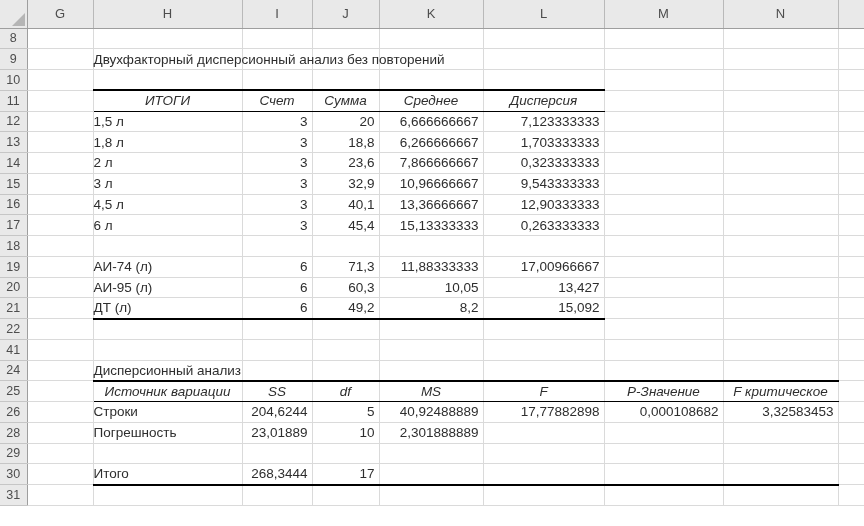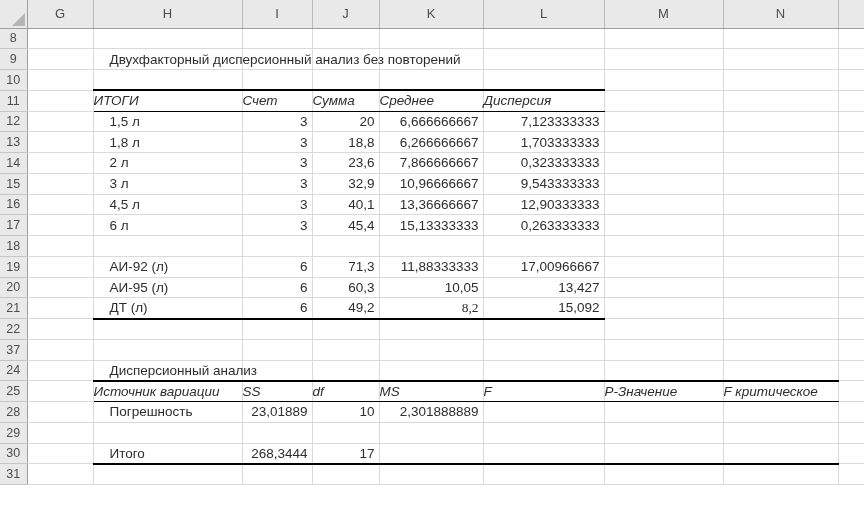--- a/index.html
+++ b/index.html
@@ -26,23 +26,23 @@
   .sheet tbody th.rowhdr{
     background:#e9e9e9;font-weight:400;font-size:12.5px;color:#4d4d4d;
     border-right:1px solid #9e9e9e;border-bottom:1px solid #c6c6c6;text-align:center;
   }
   
   .sheet tbody tr{height:20.75px;}
   .sheet tbody td{
     font-size:13.5px;color:#2e2e2e;
     border-right:1px solid #dadada;border-bottom:1px solid #dadada;
   }
-  td.l{text-align:left;padding-left:16px;}
+  td.l{text-align:left;padding-left:0;}
   td.r{text-align:right;padding-right:4px;}
-  td.ci{text-align:left;font-style:italic;}
+  td.ci{text-align:center;font-style:italic;}
 </style>
 </head>
 <body>
 
 <div class="wrap">
   <table class="sheet">
     <colgroup>
         <col style="width: 27px;">
         <col style="width: 66px;">
         <col style="width: 149px;">
@@ -199,21 +199,21 @@
           <td></td>
           <td></td>
           <td></td>
           <td></td>
           <td></td>
           <td></td>
         </tr>
         <tr>
           <th class="rowhdr">19</th>
           <td></td>
-          <td class="l">АИ-92 (л)</td>
+          <td class="l">АИ-74 (л)</td>
           <td class="r">6</td>
           <td class="r">71,3</td>
           <td class="r">11,88333333</td>
           <td class="r">17,00966667</td>
           <td></td>
           <td></td>
           <td></td>
         </tr>
         <tr>
           <th class="rowhdr">20</th>
@@ -226,40 +226,40 @@
           <td></td>
           <td></td>
           <td></td>
         </tr>
         <tr>
           <th class="rowhdr">21</th>
           <td></td>
           <td class="l" style="border-bottom: 2px solid rgb(0, 0, 0);">ДТ (л)</td>
           <td class="r" style="border-bottom: 2px solid rgb(0, 0, 0);">6</td>
           <td class="r" style="border-bottom: 2px solid rgb(0, 0, 0);">49,2</td>
-          <td class="r" style="border-bottom: 2px solid rgb(0, 0, 0); font-family: Liberation Serif, serif;">8,2</td>
+          <td class="r" style="border-bottom: 2px solid rgb(0, 0, 0);">8,2</td>
           <td class="r" style="border-bottom: 2px solid rgb(0, 0, 0);">15,092</td>
           <td></td>
           <td></td>
           <td></td>
         </tr>
         <tr>
           <th class="rowhdr">22</th>
           <td></td>
           <td></td>
           <td></td>
           <td></td>
           <td></td>
           <td></td>
           <td></td>
           <td></td>
           <td></td>
         </tr>
         <tr>
-          <th class="rowhdr">37</th>
+          <th class="rowhdr">41</th>
           <td></td>
           <td></td>
           <td></td>
           <td></td>
           <td></td>
           <td></td>
           <td></td>
           <td></td>
           <td></td>
         </tr>
@@ -281,20 +281,32 @@
           <td class="ci" style="border-top: 2px solid rgb(0, 0, 0); border-bottom: 1px solid rgb(0, 0, 0);">Источник вариации</td>
           <td class="ci" style="border-top: 2px solid rgb(0, 0, 0); border-bottom: 1px solid rgb(0, 0, 0);">SS</td>
           <td class="ci" style="border-top: 2px solid rgb(0, 0, 0); border-bottom: 1px solid rgb(0, 0, 0);">df</td>
           <td class="ci" style="border-top: 2px solid rgb(0, 0, 0); border-bottom: 1px solid rgb(0, 0, 0);">MS</td>
           <td class="ci" style="border-top: 2px solid rgb(0, 0, 0); border-bottom: 1px solid rgb(0, 0, 0);">F</td>
           <td class="ci" style="border-top: 2px solid rgb(0, 0, 0); border-bottom: 1px solid rgb(0, 0, 0);">P-Значение</td>
           <td class="ci" style="border-top: 2px solid rgb(0, 0, 0); border-bottom: 1px solid rgb(0, 0, 0); margin-left: 6px;">F критическое</td>
           <td></td>
         </tr>
         <tr>
+          <th class="rowhdr">26</th>
+          <td></td>
+          <td class="l">Строки</td>
+          <td class="r">204,6244</td>
+          <td class="r">5</td>
+          <td class="r">40,92488889</td>
+          <td class="r">17,77882898</td>
+          <td class="r">0,000108682</td>
+          <td class="r">3,32583453</td>
+          <td></td>
+        </tr>
+        <tr>
           <th class="rowhdr">28</th>
           <td></td>
           <td class="l">Погрешность</td>
           <td class="r">23,01889</td>
           <td class="r">10</td>
           <td class="r">2,301888889</td>
           <td></td>
           <td></td>
           <td></td>
           <td></td>

